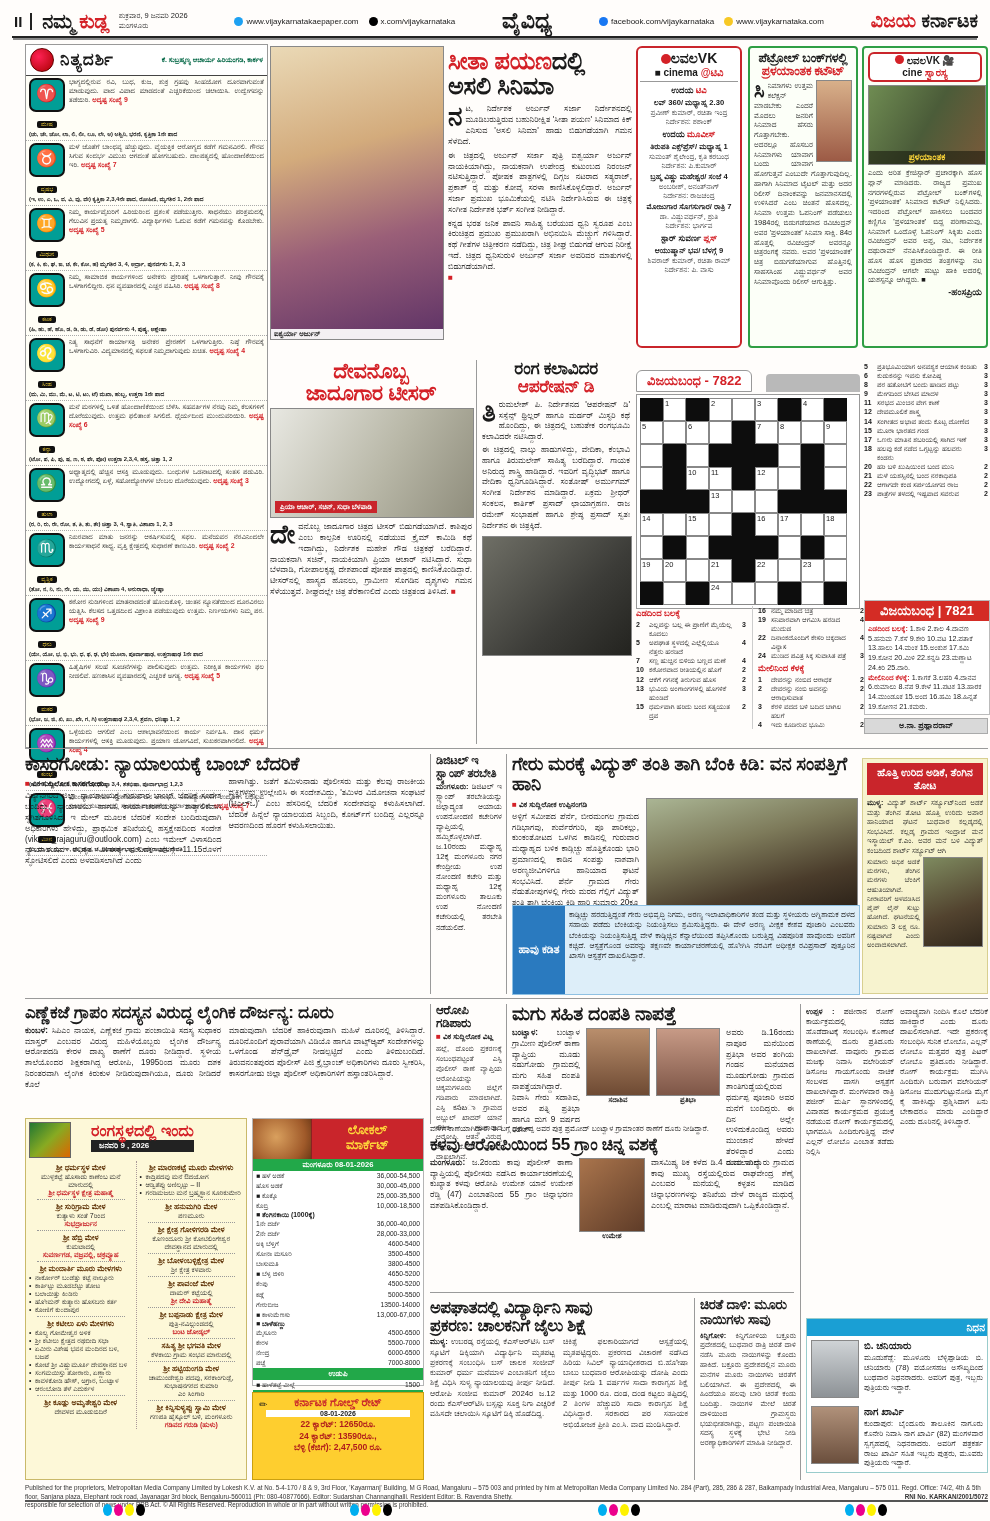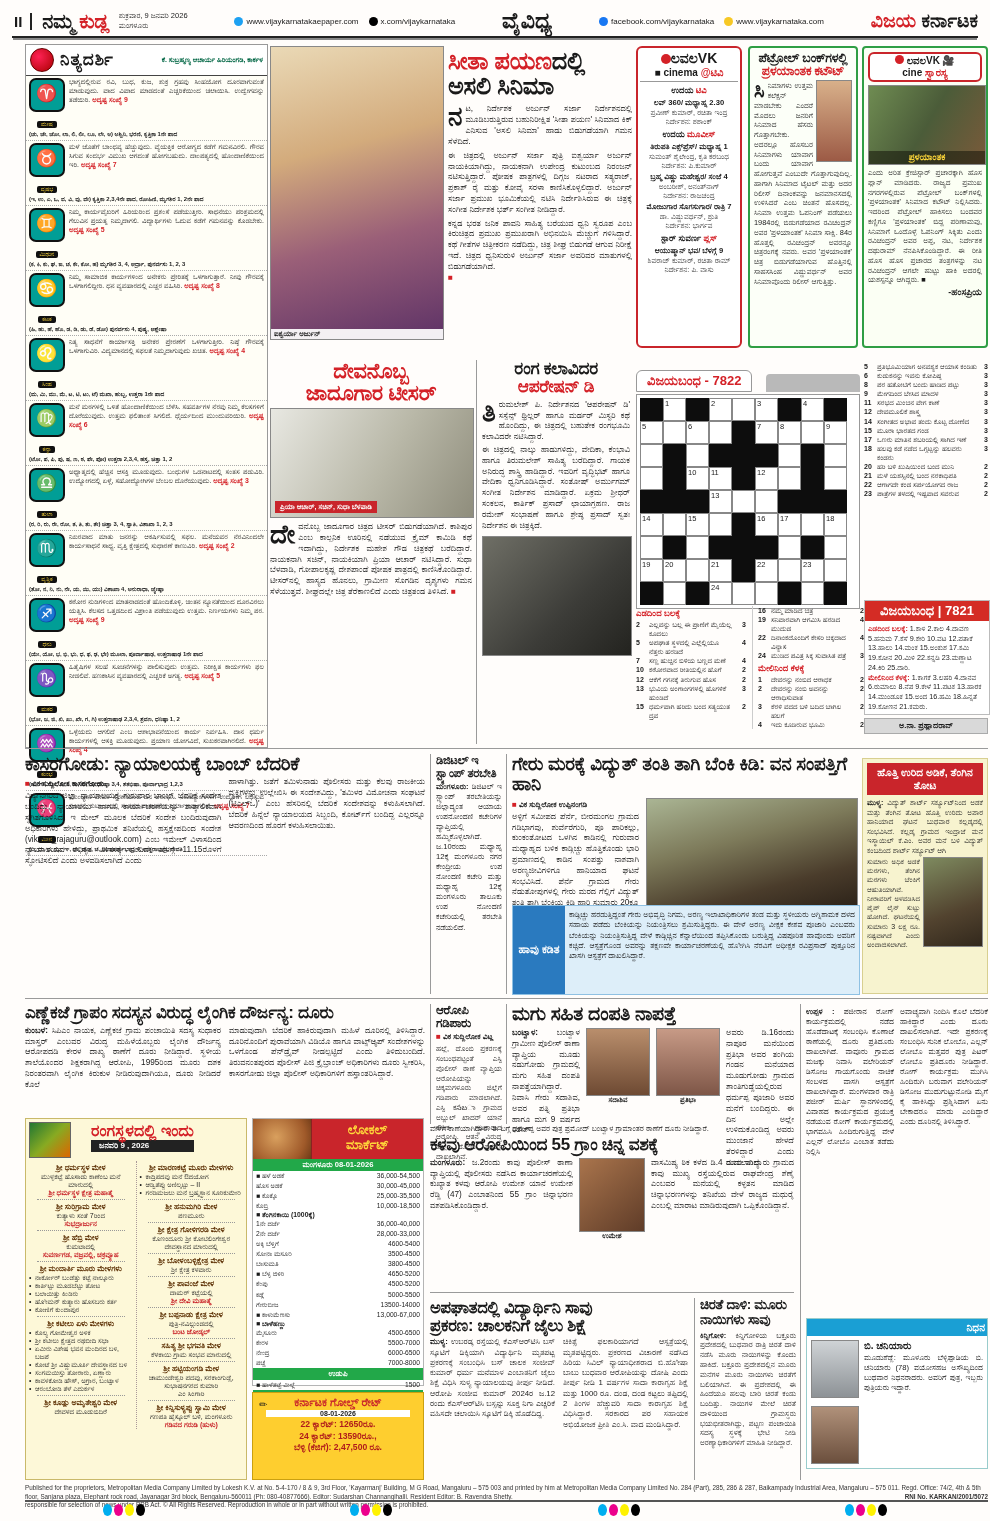--- a/index.html
+++ b/index.html
@@ -939,20 +939,24 @@
     <div id="obit-list">
         <div class="obit-entry">
           <div class="obit-ph" style="background: linear-gradient(rgb(207, 211, 214), rgb(141, 146, 150));"></div>
           <div>
             <div class="obit-nm">ಬಿ. ಚನಿಯಾರು</div>
             <div class="obit-tx">ಮೂಡುಶೆಡ್ಡೆ: ಮೂಳೂರು ಬೆಳ್ಳಿಪ್ಪಾಡಿಯ ಬಿ. ಚನಿಯಾರು (78) ವಯೋಸಹಜ ಅಸೌಖ್ಯದಿಂದ ಬುಧವಾರ ನಿಧನರಾದರು. ಅವರಿಗೆ ಪುತ್ರ, ಇಬ್ಬರು ಪುತ್ರಿಯರು ಇದ್ದಾರೆ.</div>
           </div>
         </div>
         <div class="obit-entry">
           <div class="obit-ph" style="background: linear-gradient(rgb(176, 145, 122), rgb(107, 79, 61));"></div>
+          <div>
+            <div class="obit-nm">ನಾಗ ಖಾರ್ವಿ</div>
+            <div class="obit-tx">ಕುಂದಾಪುರ: ಬೈಂದೂರು ತಾಲೂಕಿನ ನಾಗೂರು ಕೊನೇರಿ ನಿವಾಸಿ ನಾಗ ಖಾರ್ವಿ (82) ಮಂಗಳವಾರ ಸ್ವಗೃಹದಲ್ಲಿ ನಿಧನರಾದರು. ಅವರಿಗೆ ಪತ್ರಕರ್ತ ರಾಜು ಖಾರ್ವಿ ಸಹಿತ ಇಬ್ಬರು ಪುತ್ರರು, ಮೂವರು ಪುತ್ರಿಯರು ಇದ್ದಾರೆ.</div>
+          </div>
         </div>
       </div>
   </div>
 
   <div class="abs imprint" style="left:25px;top:1484px;width:963px;">
     <span>Published for the proprietors, Metropolitan Media Company Limited by Lokesh K.V. at No. 5-4-170 / 8 &amp; 9, 3rd Floor, 'Kayarmanj' Building, M G Road, Mangaluru – 575 003 and printed by him at Metropolitan Media Company Limited No. 284 (Part), 285, 286 &amp; 287, Baikampady Industrial Area, Mangaluru – 575 011. Regd. Office: 74/2, 4th &amp; 5th floor, Sanjana plaza, Elephant rock road, Jayanagar 3rd block, Bengaluru-560011 (Ph: 080-40877666). Editor: Sudarshan Channangihalli. Resident Editor: B. Ravendra Shetty.</span> <span class="bold" style="float:right">RNI No. KARKAN/2001/5072</span><br>
     <span>responsible for selection of news under PRB Act. © All Rights Reserved. Reproduction in whole or in part without written permission is prohibited.</span>
   </div>
   <div class="abs" style="left:25px;top:1500px;width:963px;border-top:2px solid #555;"></div>
   <div class="abs" style="left:0;top:1504px;width:990px;display:flex;justify-content:space-around;">

